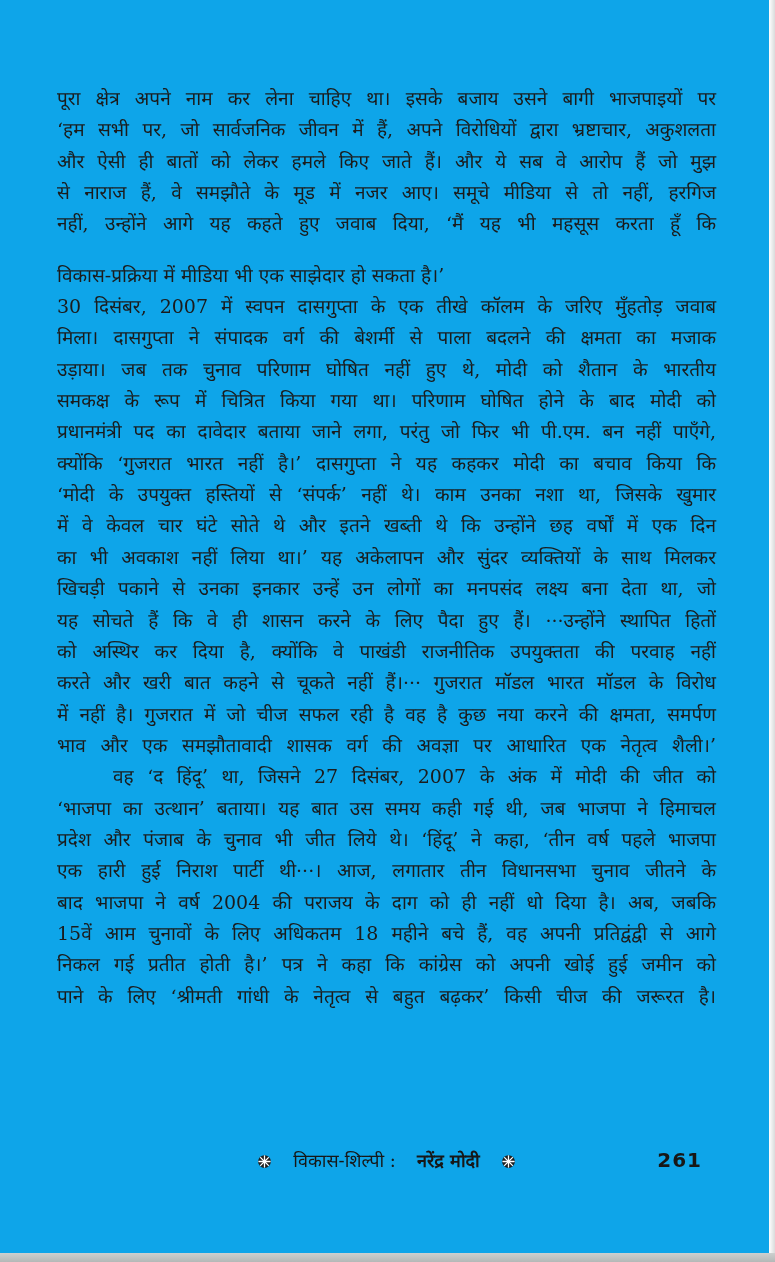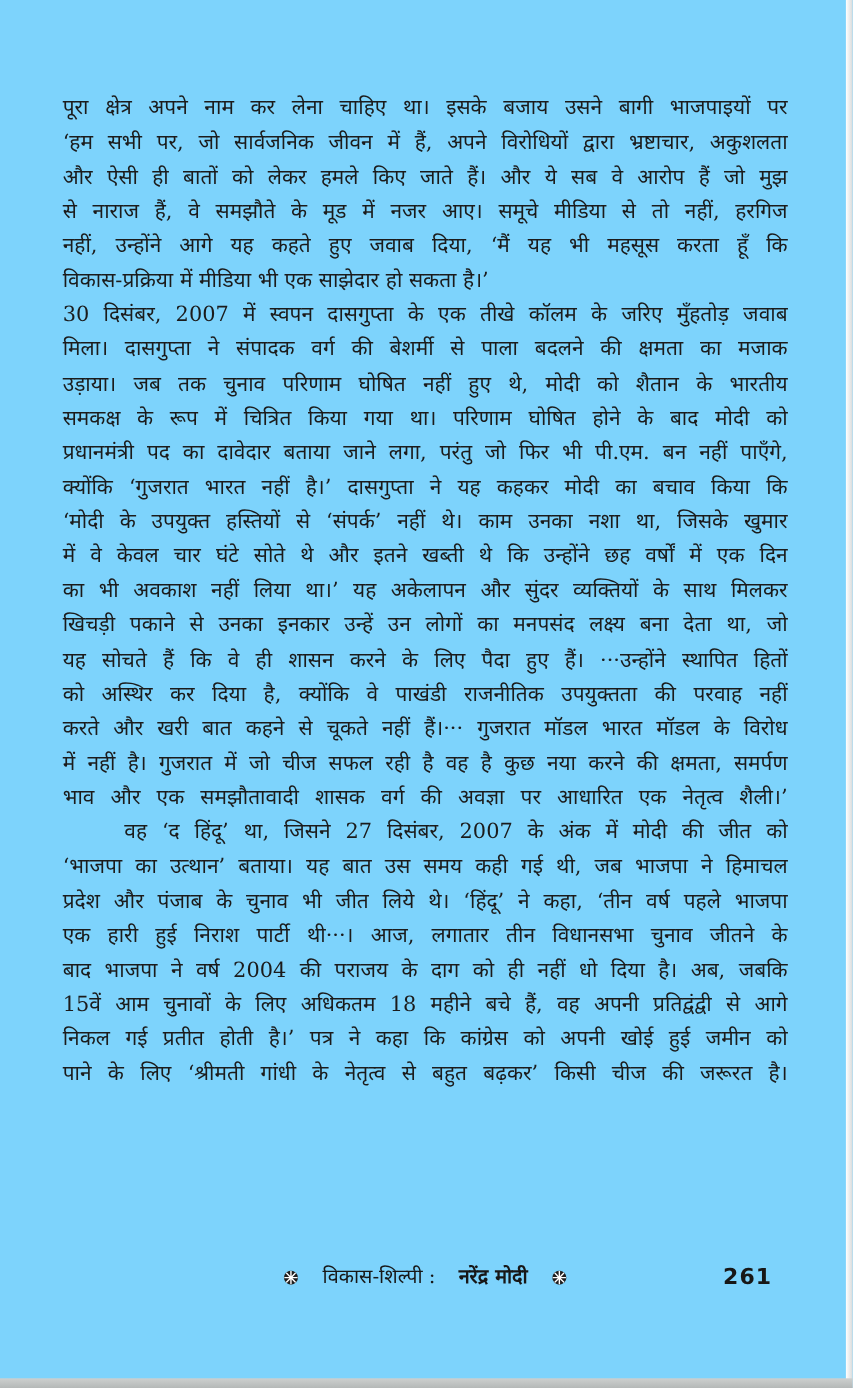--- a/index.html
+++ b/index.html
@@ -10,39 +10,40 @@
     width: 775px;
     height: 1262px;
     background: #ffffff;
     font-family: "DejaVu Serif", "DejaVu Sans", serif;
     overflow: hidden;
   }
   .page {
     position: relative;
     width: 775px;
     height: 1262px;
-    background: #7dd3fc;
+    background: #0ea5e9;
   }
   .text-block {
     position: absolute;
     left: 57px;
     top: 83px;
     width: 659px;
     font-size: 19px;
     line-height: 31.35px;
     color: #1b1b1b;
   }
   .line {
     text-align: justify;
     text-align-last: justify;
     -moz-text-align-last: justify;
     white-space: normal;
   }
   .line.natural {
     text-align-last: left;
+    margin-top: 20px;
     -moz-text-align-last: left;
   }
   .line.indent {
     text-indent: 56px;
   }
   .footer {
     position: absolute;
     left: 57px;
     top: 1147px;
     width: 659px;

